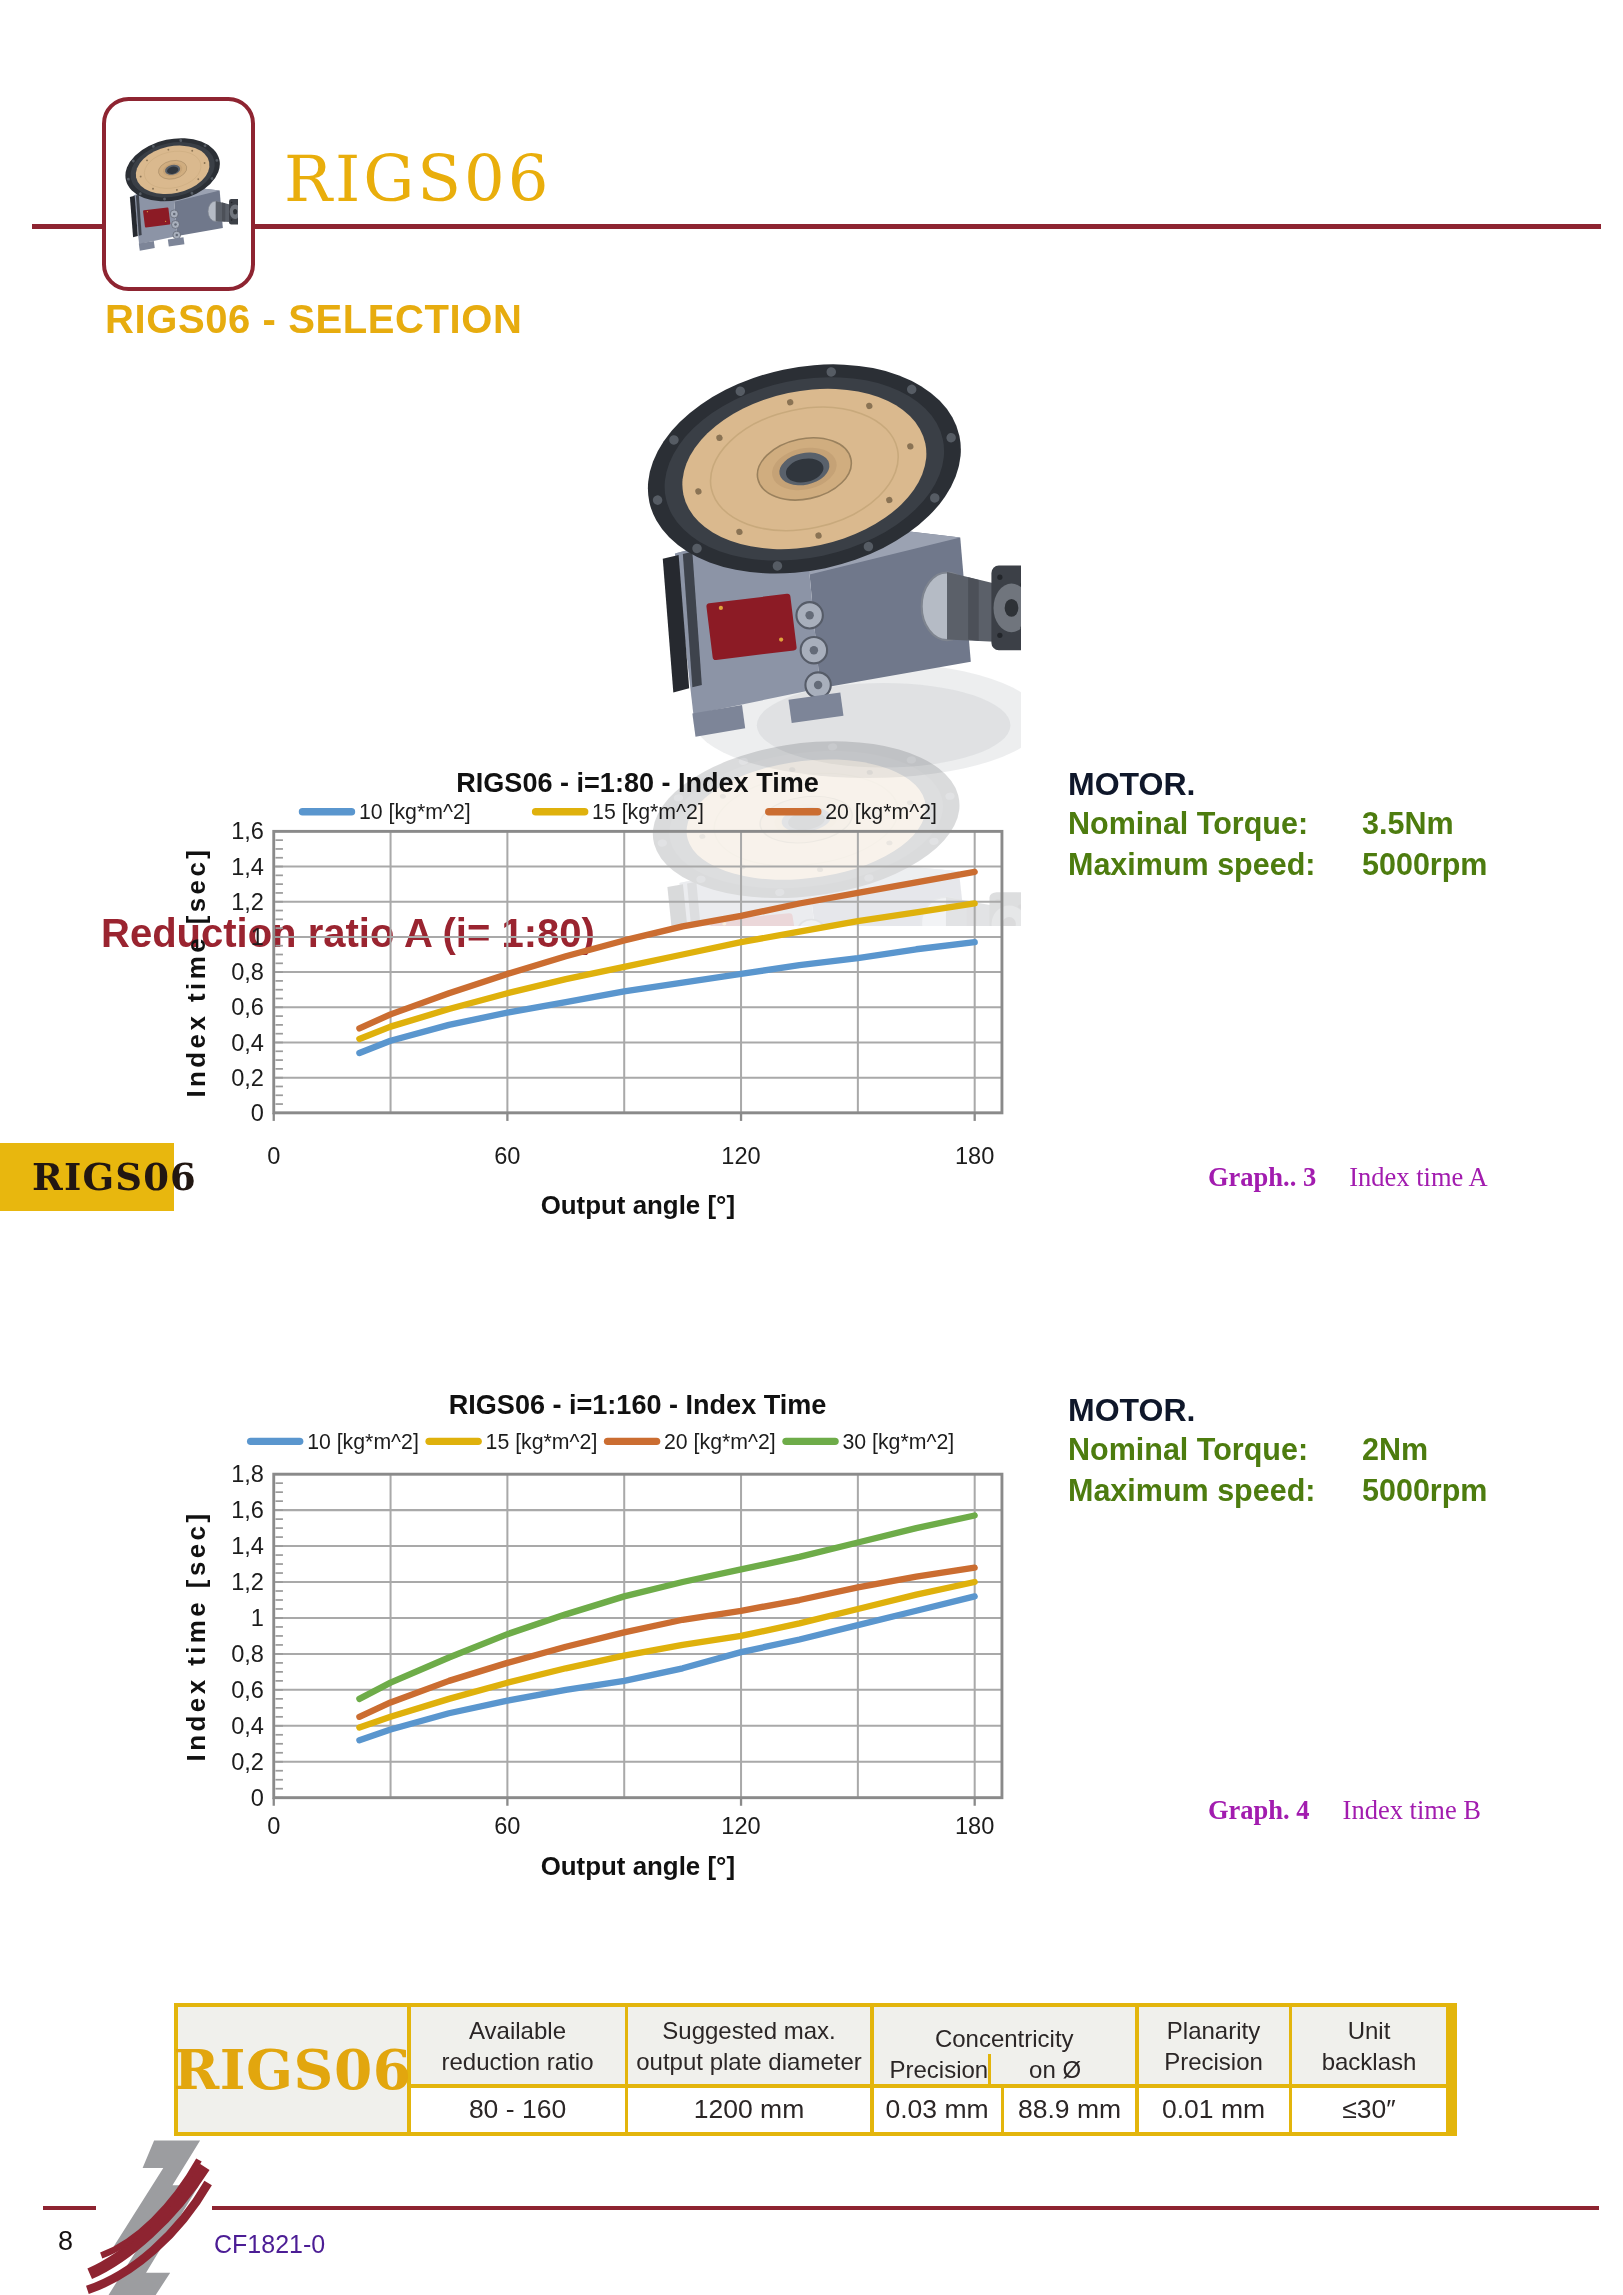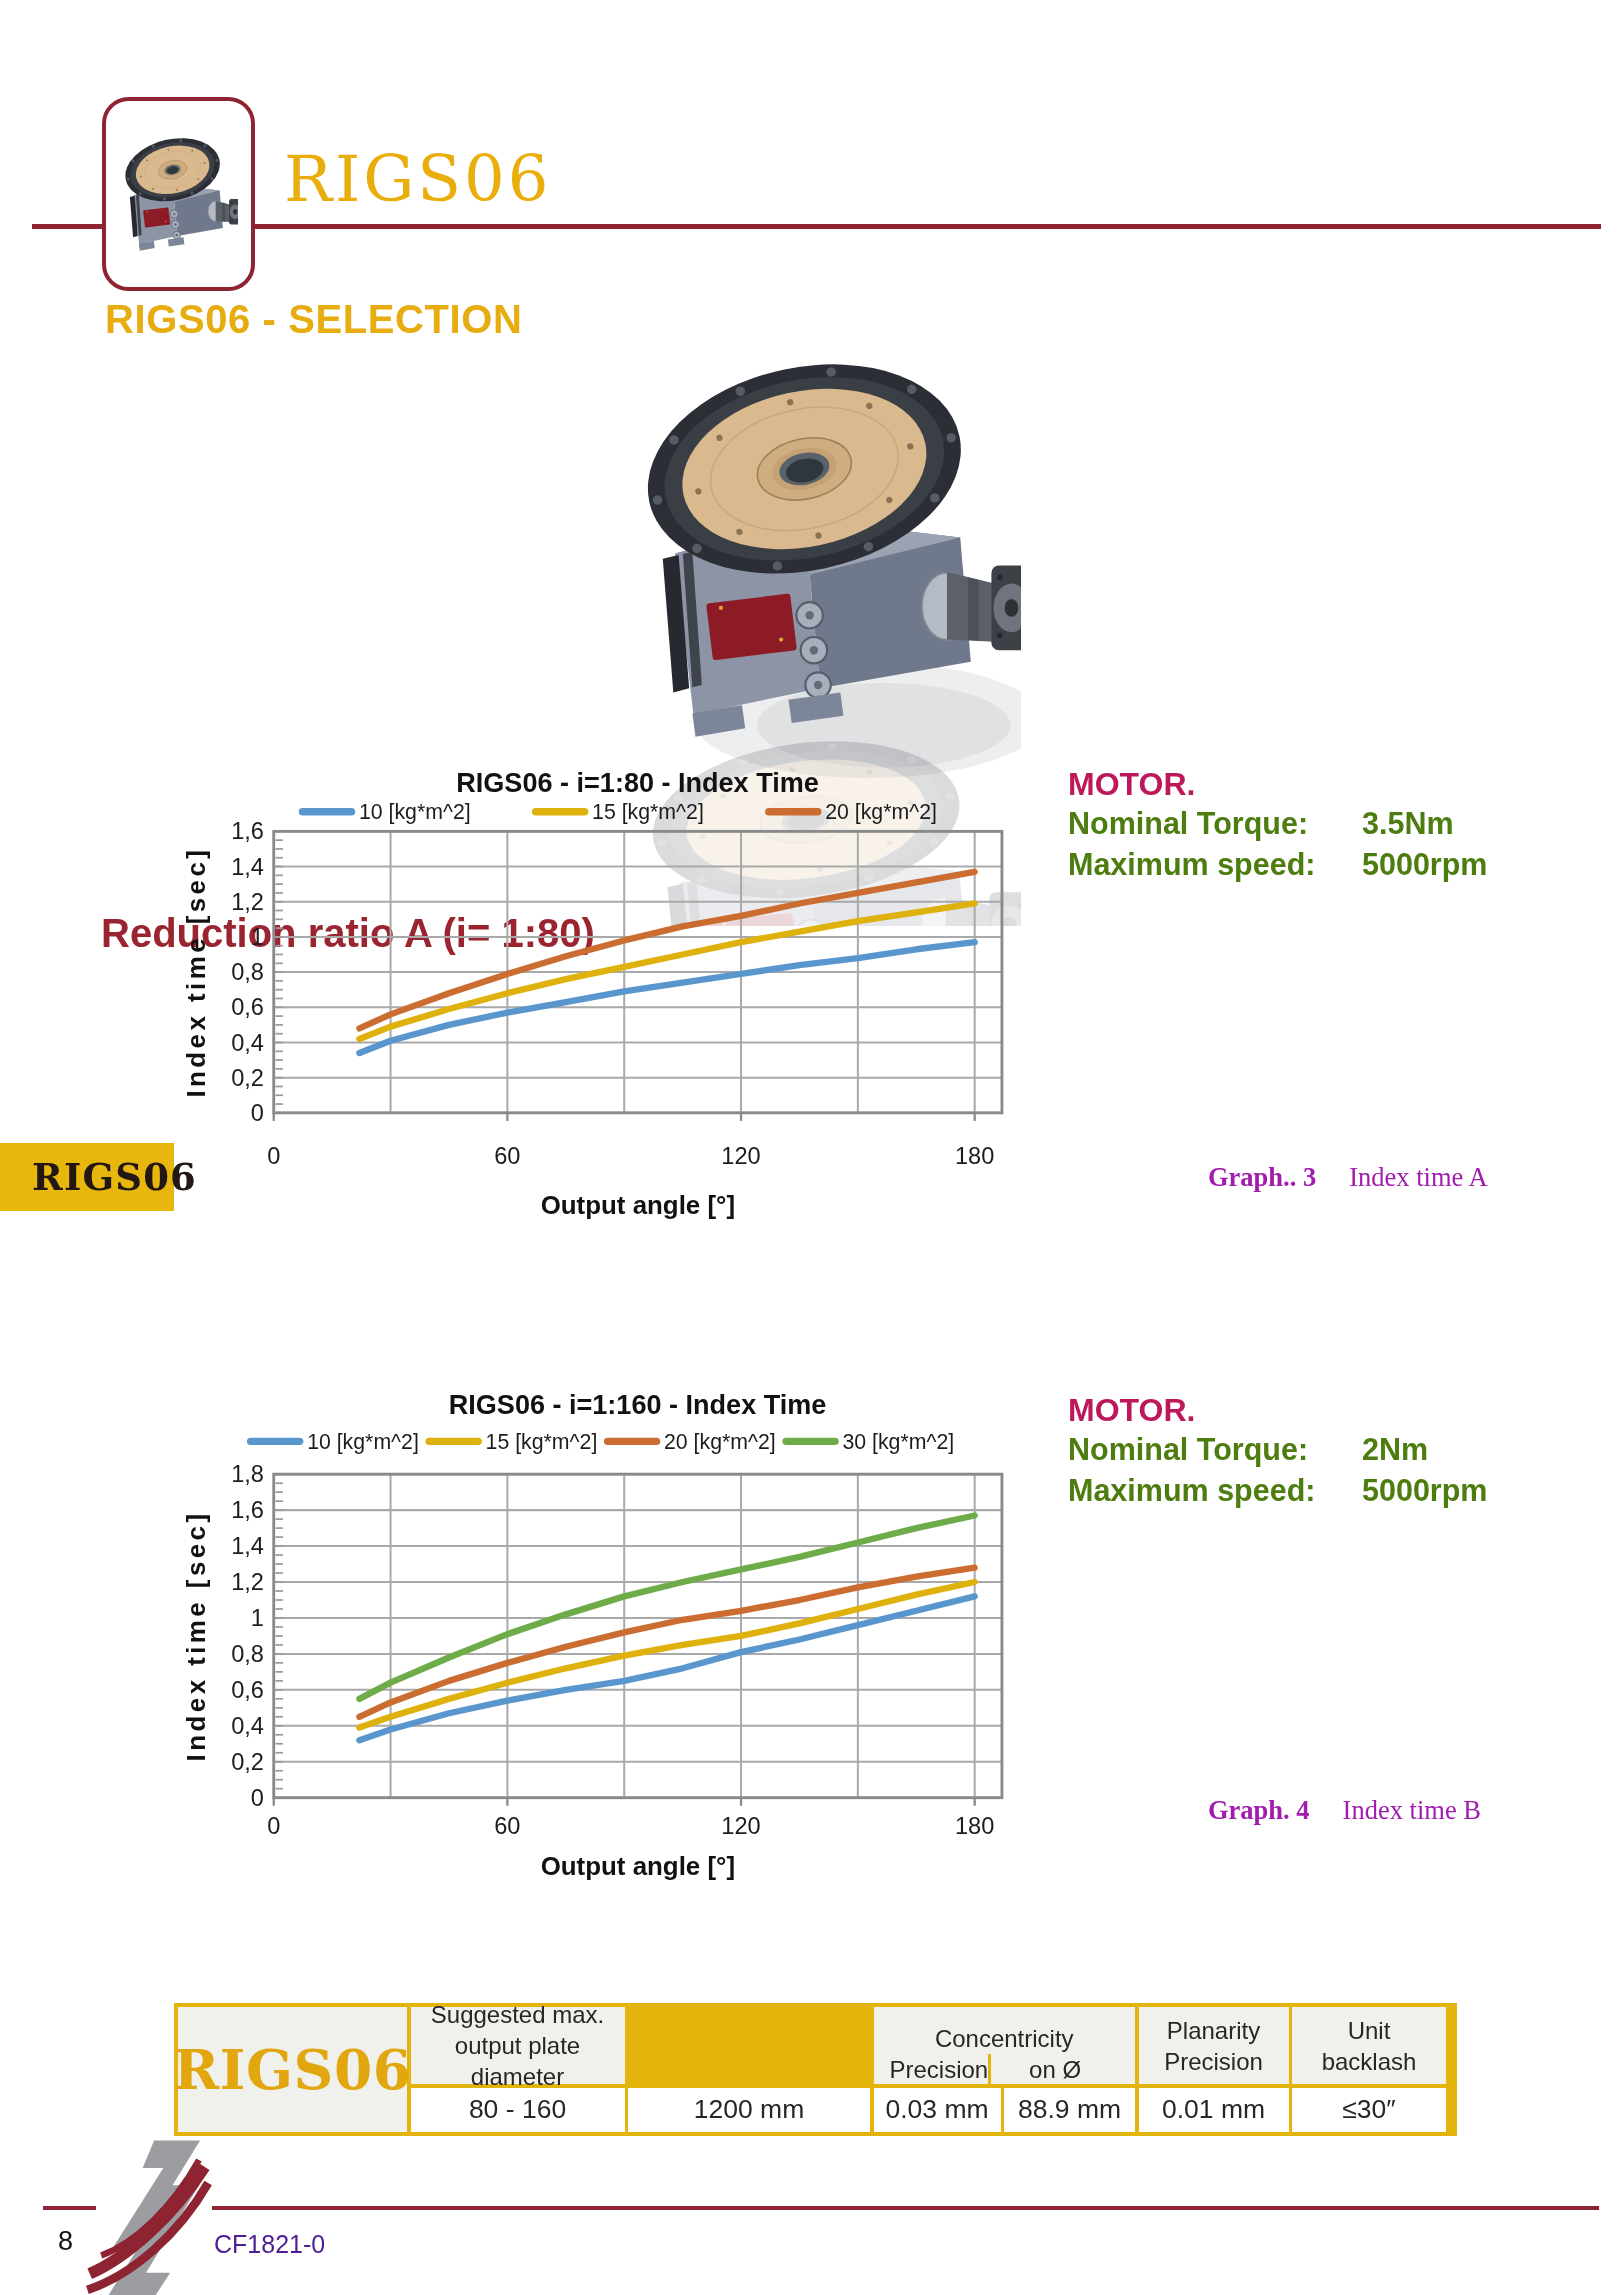--- a/index.html
+++ b/index.html
@@ -18,21 +18,21 @@
 
   
   .red-heading{font-size:40px;font-weight:bold;color:#9A2430;letter-spacing:0px;}
   #heading-a{left:101px;top:911px;}
   #heading-b{left:101px;top:1304px;}
 
   
   .motor{width:518px;}
   #motor-a{left:1068px;top:766px;}
   #motor-b{left:1068px;top:1392px;}
-  .motor-heading{font-size:32px;font-weight:bold;color:#be185d;}
+  .motor-heading{font-size:32px;font-weight:bold;color:#0f172a;}
   .mrow{display:flex;font-size:30.5px;font-weight:bold;color:#4d7c0f;line-height:41px;align-items:flex-end;}
   .mrow .mlabel{width:294px;}
   .motor .mrow:first-of-type{margin-top:33px;}
 
   
   .graph-caption{font-size:26.5px;color:#a21caf;white-space:nowrap;font-family:Liberation Serif, serif;}
   .graph-caption b{margin-right:33px;}
   #caption-a{left:1208px;top:1162px;}
   #caption-b{left:1208px;top:1795px;}
 
@@ -365,20 +365,24 @@
     <b>Graph. 4</b><span>Index time B</span>
   </div>
 
 
   <div class="abs" id="spec-table">
     <div id="tgrid">
       <div class="tcell" id="cell-product">
         <span>RIGS06</span>
       </div>
       <div class="tcell">
+        <div>Available</div>
+          <div>reduction ratio</div>
+      </div>
+      <div class="tcell">
         <div>Suggested max.</div>
           <div>output plate diameter</div>
       </div>
       <div class="tcell" id="cell-conc">
         <div id="conc-top">Concentricity</div>
         <div id="conc-sub">
           <div class="sub">Precision</div>
           <div class="sub">on Ø</div>
         </div>
       </div>

